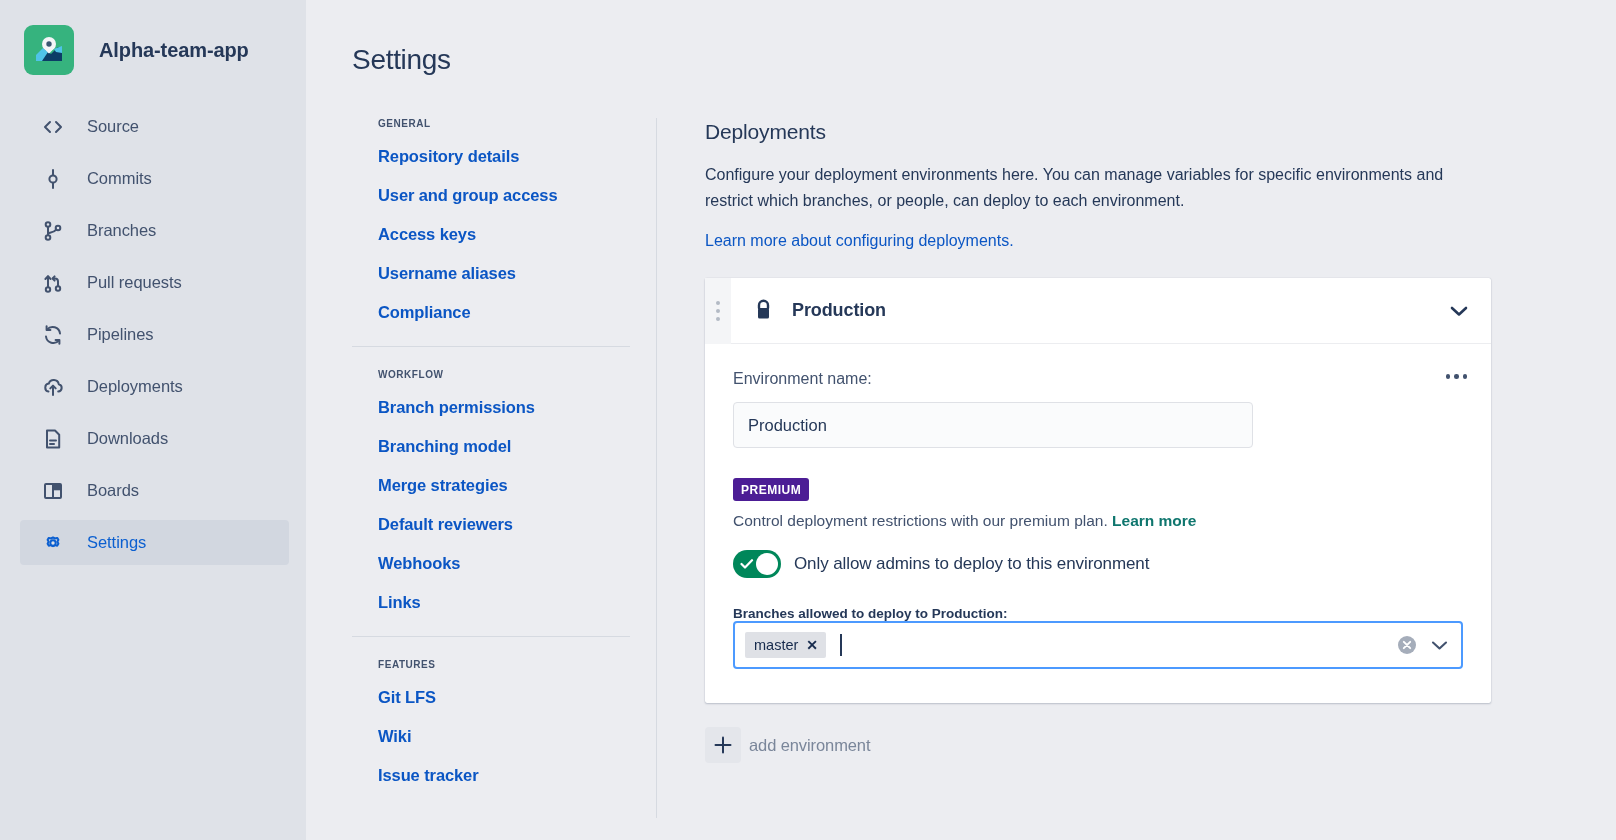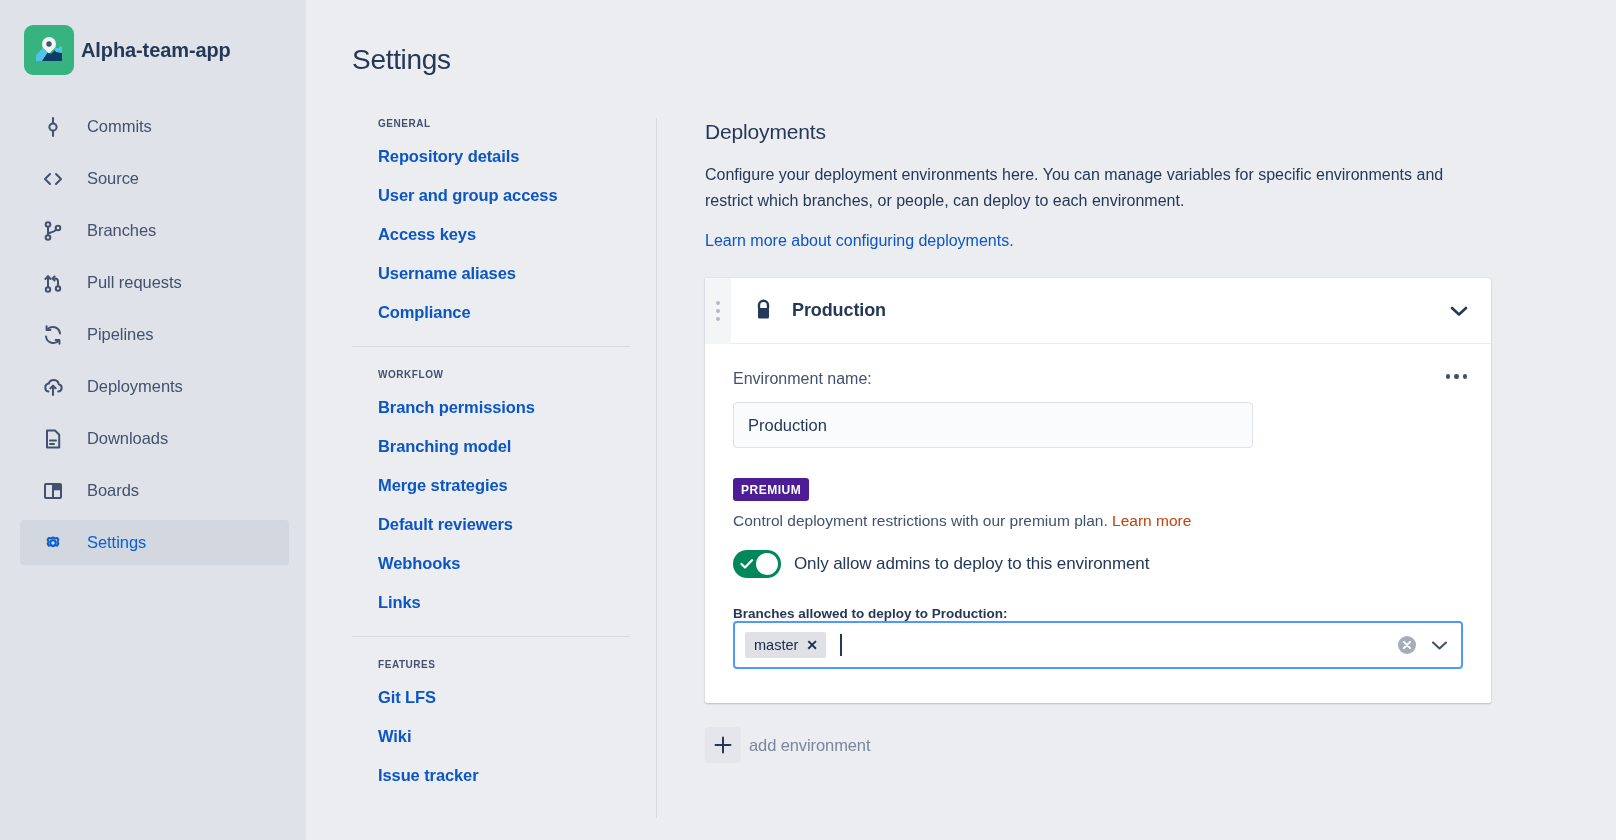--- a/index.html
+++ b/index.html
@@ -29,21 +29,21 @@
     min-width: 306px;
     height: 840px;
     background: #DFE2E8;
     padding-top: 22px;
     position: relative;
   }
 
   .repo-header {
     display: flex;
     align-items: center;
-    gap: 7px;
+    gap: 25px;
     padding: 0 0 0 24px;
     height: 56px;
     margin-bottom: 26px;
   }
 
   .repo-avatar {
     width: 50px;
     height: 50px;
     min-width: 50px;
     border-radius: 9px;
@@ -172,23 +172,24 @@
 
   .section-desc {
     font-size: 16px;
     line-height: 26px;
     color: #253858;
     max-width: 760px;
     margin-bottom: 18px;
   }
 
   .link {
-    color: #c2410c;
+    color: #0f766e;
     cursor: pointer;
     text-decoration: none;
+    font-weight: bold;
   }
 
   .learn-link {
     display: inline-block;
     font-size: 16px;
     color: #0B56C4;
     cursor: pointer;
     margin-bottom: 28px;
   }
 
@@ -453,37 +454,37 @@
           <circle cx="17" cy="11" r="2.7" fill="#3B5772"></circle>
         </svg>
       </div>
       <div class="repo-name">Alpha-team-app</div>
     </div>
 
     <nav class="nav-list">
 
       <div class="nav-item">
         <span class="nav-icon">
+          <svg width="22" height="22" viewBox="0 0 22 22" fill="none" stroke="#42526E" stroke-width="2" stroke-linecap="round" stroke-linejoin="round">
+            <polyline points="8,6 3,11 8,16"></polyline>
+              <polyline points="14,6 19,11 14,16"></polyline>
+          </svg>
+        </span>
+        <span class="nav-label">Source</span>
+      </div>
+
+      <div class="nav-item">
+        <span class="nav-icon">
           <svg width="22" height="22" viewBox="0 0 22 22" fill="none" stroke="#42526E" stroke-width="2" stroke-linecap="round">
             <circle cx="11" cy="11" r="3.6"></circle>
               <line x1="11" y1="2" x2="11" y2="7"></line>
               <line x1="11" y1="15" x2="11" y2="20"></line>
           </svg>
         </span>
         <span class="nav-label">Commits</span>
-      </div>
-
-      <div class="nav-item">
-        <span class="nav-icon">
-          <svg width="22" height="22" viewBox="0 0 22 22" fill="none" stroke="#42526E" stroke-width="2" stroke-linecap="round" stroke-linejoin="round">
-            <polyline points="8,6 3,11 8,16"></polyline>
-              <polyline points="14,6 19,11 14,16"></polyline>
-          </svg>
-        </span>
-        <span class="nav-label">Source</span>
       </div>
 
       <div class="nav-item">
         <span class="nav-icon">
           <svg width="22" height="22" viewBox="0 0 22 22" fill="none" stroke="#42526E" stroke-width="2" stroke-linecap="round" stroke-linejoin="round">
             <circle cx="6" cy="4.5" r="2.3"></circle>
               <circle cx="6" cy="17.5" r="2.3"></circle>
               <circle cx="16" cy="8" r="2.3"></circle>
             <path d="M6 6.8 V15.2"></path>
               <path d="M14.2 9.6 C12 12.4 8.6 12.5 6.4 13.2"></path>

